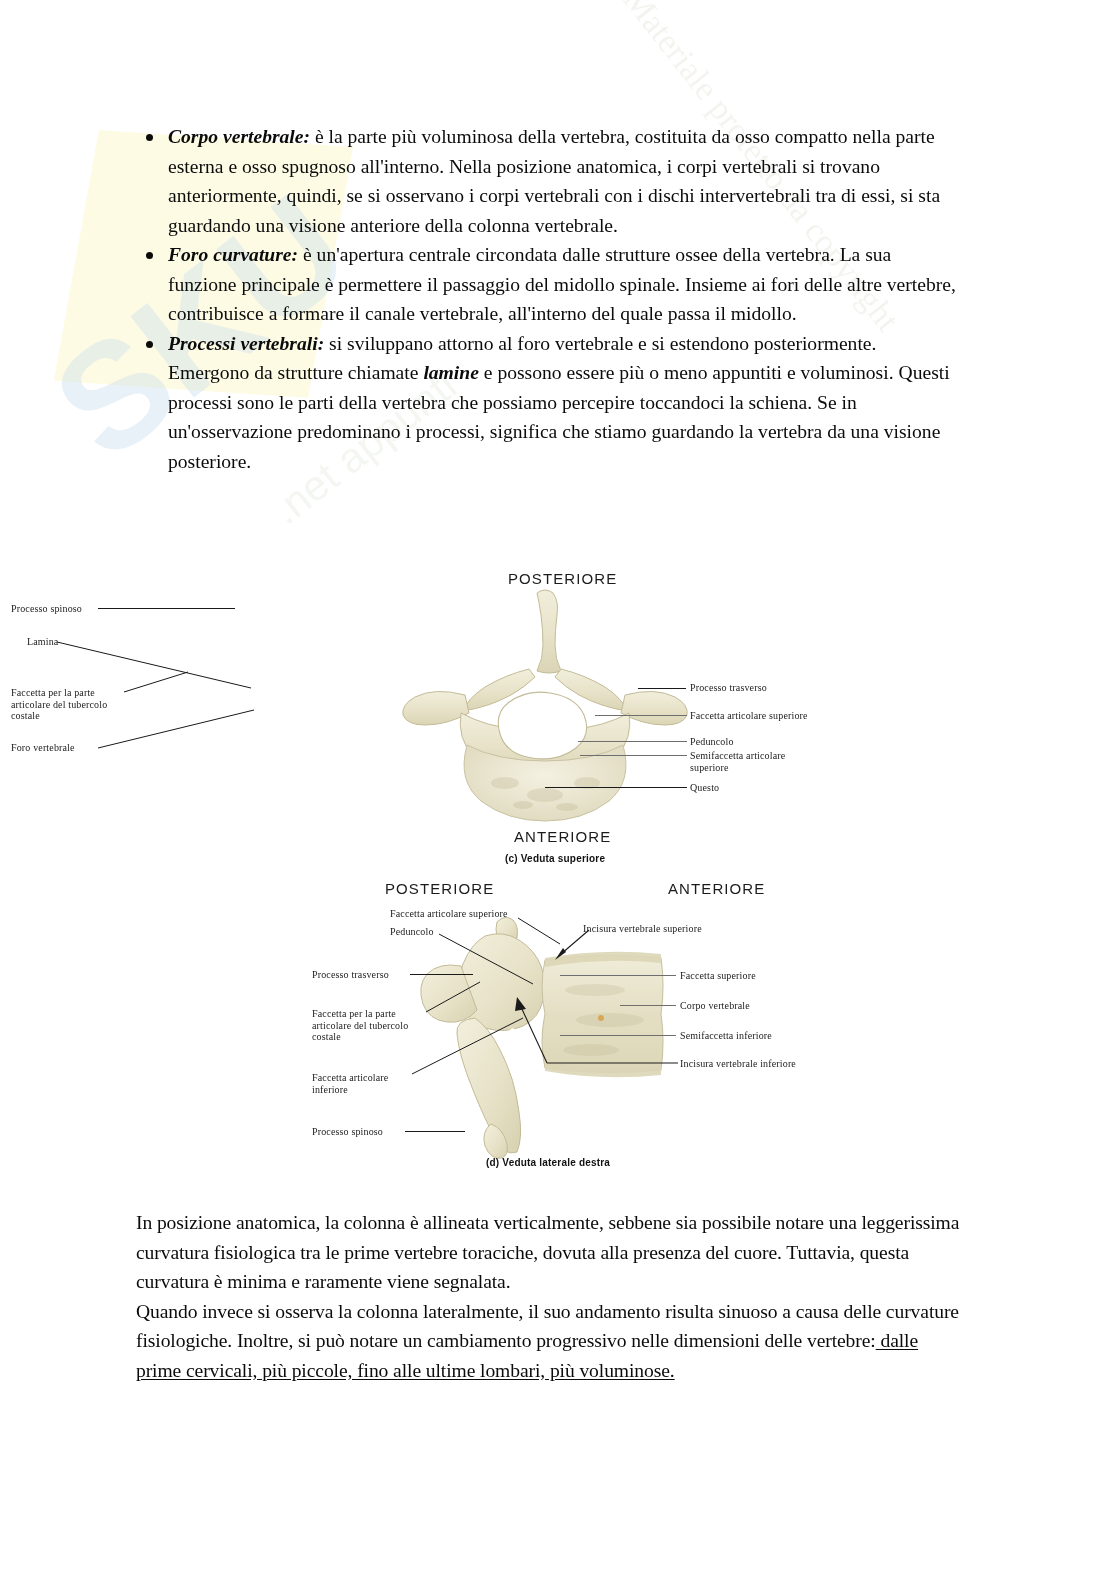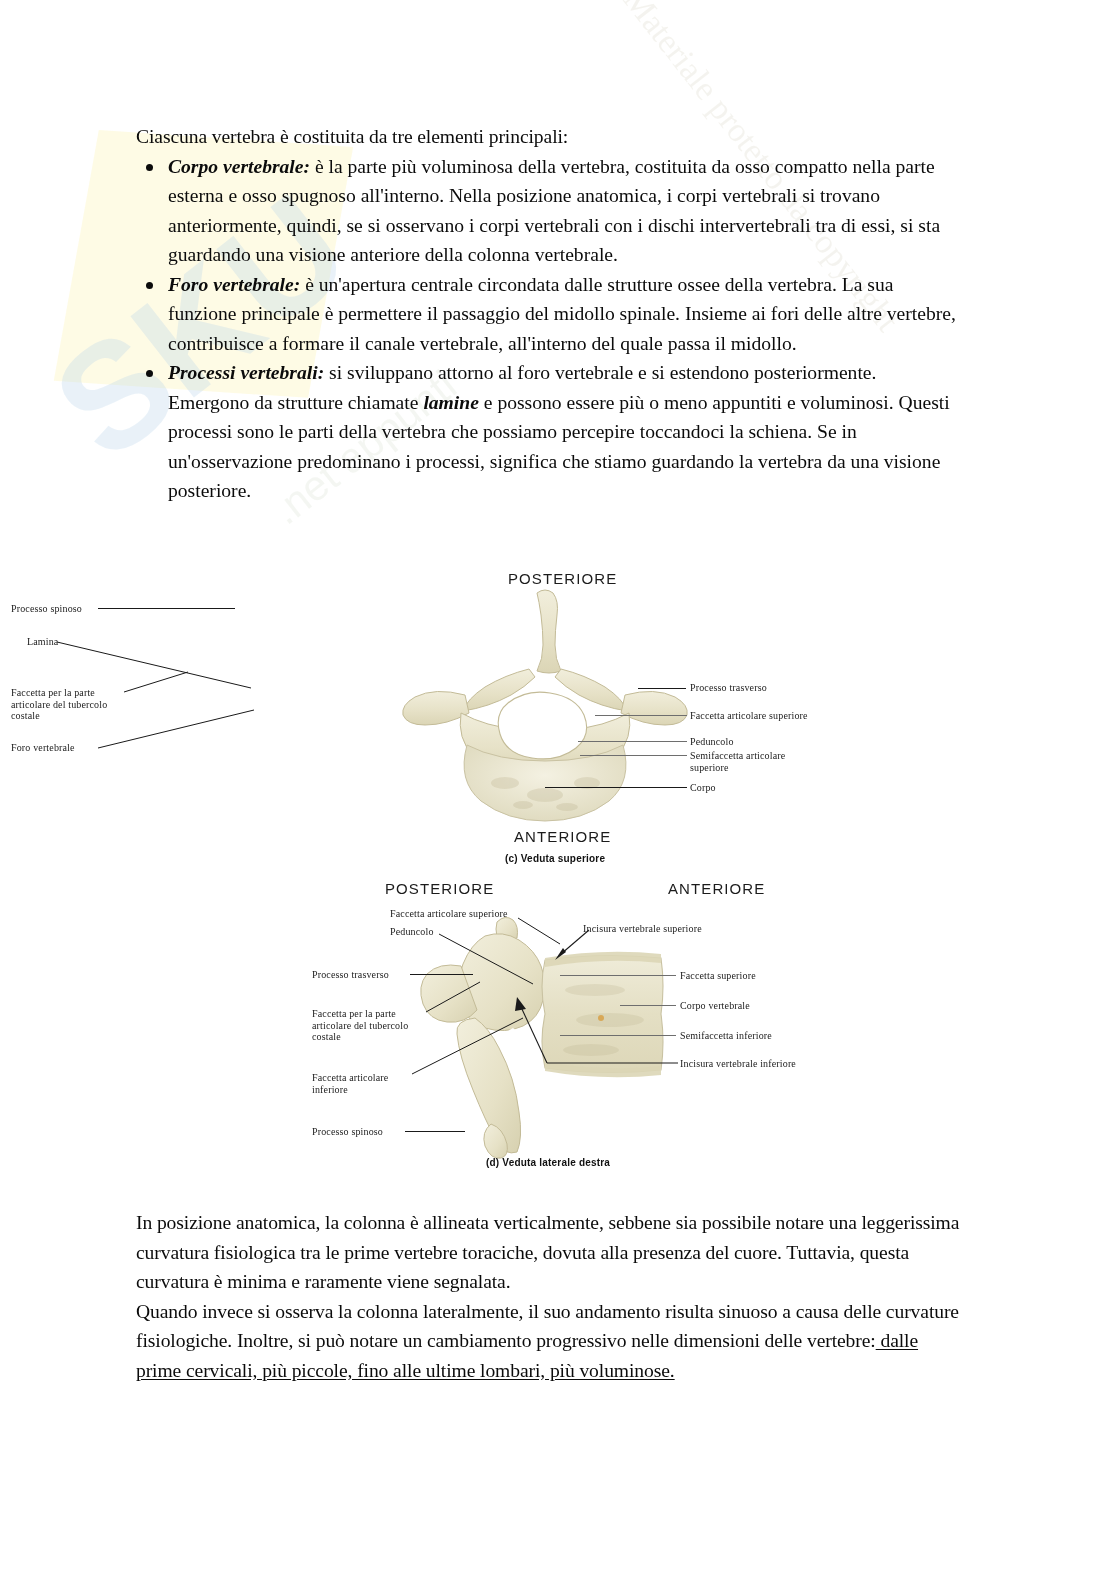--- a/index.html
+++ b/index.html
@@ -136,28 +136,27 @@
       <text x="150" y="470" font-family="Liberation Sans, sans-serif" font-size="42" fill="#cfd9c6">.net appunti</text>
     </g>
     <g transform="rotate(52 400 300)" opacity="0.18">
       <text x="300" y="-60" font-family="Liberation Serif, serif" font-size="34" fill="#c7c2aa">Materiale protetto da copyright</text>
     </g>
   </svg>
 
   <div class="content">
 
 
-    <p class="para">Ciascuna vertebra è costituita da tre elementi principali:</p>
 
     <ul class="bullets">
       <li>
         <b>Corpo vertebrale:</b><span> è la parte più voluminosa della vertebra, costituita da osso compatto nella parte esterna e osso spugnoso all'interno. Nella posizione anatomica, i corpi vertebrali si trovano anteriormente, quindi, se si osservano i corpi vertebrali con i dischi intervertebrali tra di essi, si sta guardando una visione anteriore della colonna vertebrale.</span>
       </li>
       <li>
-        <b>Foro vertebrale:</b><span> è un'apertura centrale circondata dalle strutture ossee della vertebra. La sua funzione principale è permettere il passaggio del midollo spinale. Insieme ai fori delle altre vertebre, contribuisce a formare il canale vertebrale, all'interno del quale passa il midollo.</span>
+        <b>Foro curvature:</b><span> è un'apertura centrale circondata dalle strutture ossee della vertebra. La sua funzione principale è permettere il passaggio del midollo spinale. Insieme ai fori delle altre vertebre, contribuisce a formare il canale vertebrale, all'interno del quale passa il midollo.</span>
       </li>
       <li>
         <b>Processi vertebrali:</b><span> si sviluppano attorno al foro vertebrale e si estendono posteriormente. Emergono da strutture chiamate </span><b>lamine</b><span> e possono essere più o meno appuntiti e voluminosi. Questi processi sono le parti della vertebra che possiamo percepire toccandoci la schiena. Se in un'osservazione predominano i processi, significa che stiamo guardando la vertebra da una visione posteriore.</span>
       </li>
     </ul>
   </div>
 
   <div class="figures">
 
     <div class="fig-orient" style="left:508px; top:10px;">POSTERIORE</div>
@@ -224,21 +223,21 @@
     <div class="fig-label" style="left:690px; top:150px; width:170px;">Faccetta articolare superiore</div>
     <div class="lead grey" style="left:595px; top:155px; width:92px;"></div>
 
     <div class="fig-label" style="left:690px; top:176px; width:90px;">Peduncolo</div>
     <div class="lead grey" style="left:578px; top:181px; width:109px;"></div>
 
     <div class="fig-label" style="left:690px; top:190px; width:150px;">Semifaccetta articolare
 superiore</div>
     <div class="lead grey" style="left:580px; top:195px; width:107px;"></div>
 
-    <div class="fig-label" style="left:690px; top:222px; width:70px;">Corpo</div>
+    <div class="fig-label" style="left:690px; top:222px; width:70px;">Questo</div>
     <div class="lead" style="left:545px; top:227px; width:142px;"></div>
 
     <div class="fig-orient" style="left:514px; top:268px;">ANTERIORE</div>
     <div class="fig-caption" style="left:505px; top:293px;">(c) Veduta superiore</div>
 
     <div class="fig-orient" style="left:385px; top:320px;">POSTERIORE</div>
     <div class="fig-orient" style="left:668px; top:320px;">ANTERIORE</div>
 
     <svg style="position:absolute; left:405px; top:350px;" width="290" height="250" viewBox="0 0 290 250">
       <defs>

